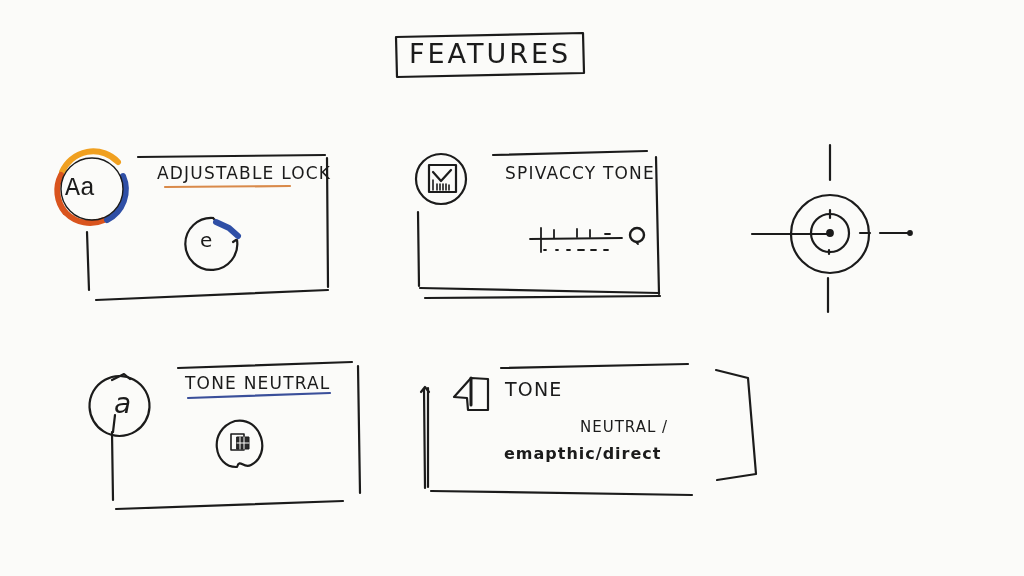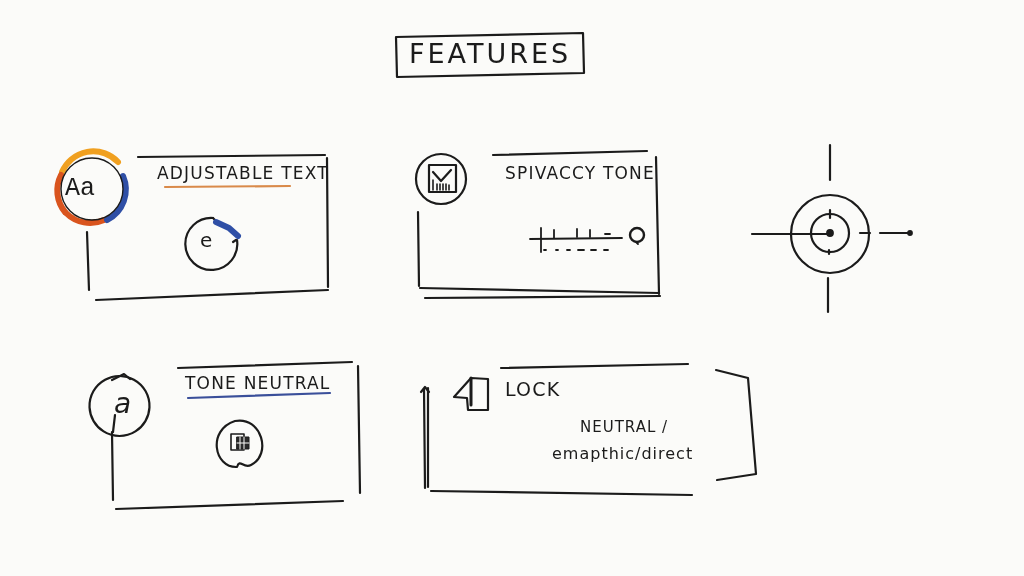--- a/index.html
+++ b/index.html
@@ -155,35 +155,35 @@
   </g>
 </svg>
 
 <div class="abs hand title-text" style="left:409px; top:38px;">FEATURES</div>
 
 <div class="hit" style="left:86px; top:154px; width:244px; height:148px;"></div>
 <div class="hit" style="left:58px; top:155px; width:68px; height:68px; border-radius:50%;"></div>
 <div class="abs hand" style="left:65px; top:174px; font-size:25px; letter-spacing:0;font-family:Liberation Mono, monospace;">
   <span>Aa</span>
 </div>
-<div class="abs hand card-title" style="left:157px; top:163px;">ADJUSTABLE TEXT</div>
+<div class="abs hand card-title" style="left:157px; top:163px;">ADJUSTABLE LOCK</div>
 <div class="abs hand" style="left:200px; top:228px; font-size:20px;">e</div>
 <div class="hit" style="left:182px; top:216px; width:60px; height:56px;"></div>
 
 <div class="hit" style="left:417px; top:151px; width:244px; height:148px;"></div>
 <div class="hit" style="left:416px; top:154px; width:50px; height:50px; border-radius:50%;"></div>
 <div class="abs hand card-title" style="left:505px; top:163px;">SPIVACCY TONE</div>
 <div class="hit" style="left:528px; top:224px; width:120px; height:30px;"></div>
 <div class="hit" style="left:628px; top:226px; width:18px; height:18px; border-radius:50%;"></div>
 
 <div class="hit" style="left:750px; top:144px; width:162px; height:170px;"></div>
 
 <div class="hit" style="left:110px; top:360px; width:252px; height:152px;"></div>
 <div class="abs hand" style="left:114px; top:387px; font-size:28px; font-style:italic; letter-spacing:0;">a</div>
 <div class="hit" style="left:96px; top:372px; width:62px; height:62px; border-radius:50%;"></div>
 <div class="abs hand card-title" style="left:185px; top:373px;">TONE NEUTRAL</div>
 <div class="hit" style="left:210px; top:418px; width:56px; height:52px;"></div>
 
 <div class="hit" style="left:420px; top:362px; width:340px; height:136px;"></div>
 <div class="hit" style="left:452px; top:375px; width:40px; height:38px;"></div>
-<div class="abs hand card-title" style="left:505px; top:378px; font-size:19px;">LOCK</div>
+<div class="abs hand card-title" style="left:505px; top:378px; font-size:19px;">TONE</div>
 <div class="abs hand body-text" style="left:550px; top:418px;margin-left:30px;">NEUTRAL /</div>
-<div class="abs hand body-text" style="left:552px; top:444px; font-size:16px;">emapthic/direct</div>
+<div class="abs hand body-text" style="left:504px; top:444px; font-size:16px;font-weight:bold;">emapthic/direct</div>
 
 </body></html>

